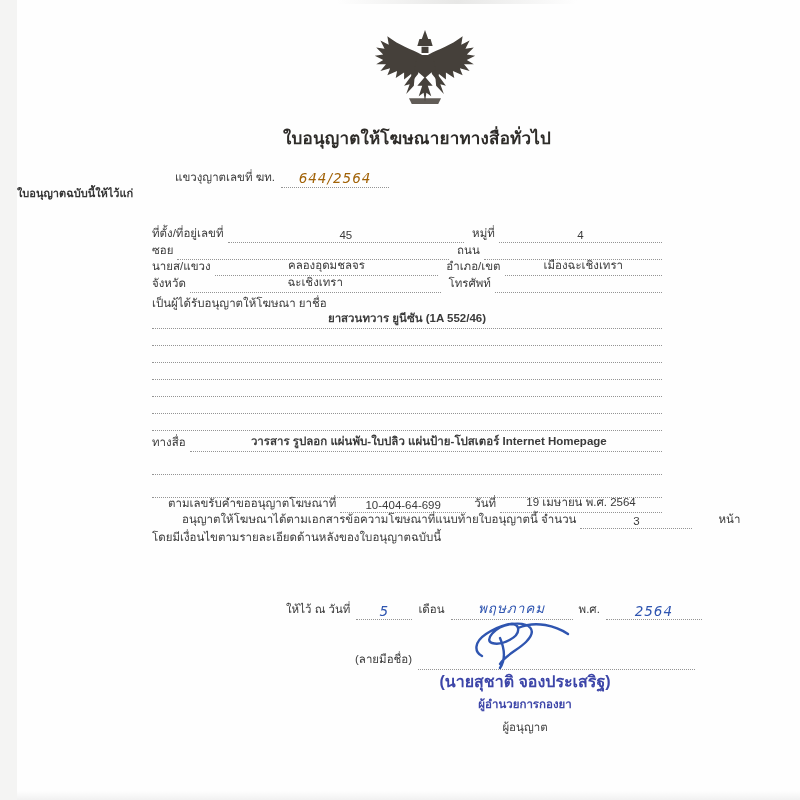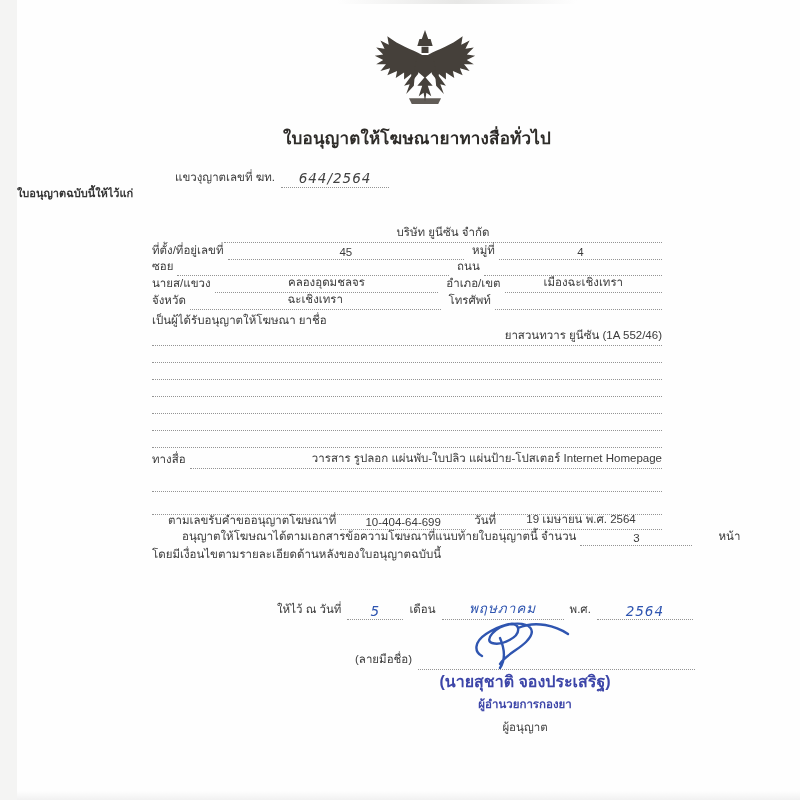--- a/index.html
+++ b/index.html
@@ -25,45 +25,45 @@
   }
   .license-row {
     position:absolute; top:168px; left:158px; font-size:11.5px;
     display:flex; align-items:flex-end;
   }
   .license-row .lbl { padding-bottom:2px; }
   .hand {
     font-style:italic; letter-spacing:1px; font-size:13.5px;
     font-family:"DejaVu Sans",sans-serif;
   }
-  .hand-dark { color:#404040;font-style:italic; }
+  .hand-dark { color:#a16207;font-style:italic; }
   .hand-blue { color:#2f55b0; }
   .license-row .val {
     display:inline-block; min-width:108px; text-align:center;
     border-bottom:1px dotted #949494; margin-left:6px; padding:0 4px 1px 4px;
   }
   .given-heading {
     position:absolute; top:184px; left:0; width:800px; text-align:left;
     font-size:11px; font-weight:bold; color:#333;
   }
   .fields { position:absolute; top:226px; left:135px; width:510px; font-size:11.5px; }
   .frow { display:flex; align-items:flex-end; height:16.8px; }
   .lblc { white-space:nowrap; padding:0 4px 1px 0; }
   .lblm { white-space:nowrap; padding:0 4px 1px 8px; }
   .dline { border-bottom:1px dotted #949494; padding-bottom:1px; }
   .cline { text-align:center; min-height:13px; }
-  .lline { text-align:right; padding-left:6px; min-height:13px; }
+  .lline { text-align:center; padding-left:6px; min-height:13px;font-weight:bold; }
   .sp { display:inline-block; }
   .textline { height:17px; display:flex; align-items:flex-end; }
   .blank6 .frow, .blank2 .frow { height:17px; }
   .blank2 .frow { height:23px; }
   .app1 { height:15px; }
   .statement { padding-top:3px; }
   .issue-row {
-    position:absolute; top:597px; left:260px; display:flex;
+    position:absolute; top:597px; left:269px; display:flex;
     align-items:flex-end; font-size:11.5px;
   }
   .issue-row .lbl { padding:0 6px 2px 6px; white-space:nowrap; }
   .issue-row .slot {
     border-bottom:1px dotted #949494; text-align:center; padding-bottom:0;
   }
   .sig-block { position:absolute; top:650px; left:338px; width:340px; font-size:11.5px; }
   .sig-row { display:flex; align-items:flex-end;text-align:right; }
   .sig-row .lbl { white-space:nowrap; padding:0 6px 2px 0; }
   .sig-row .dline { flex:1; }
@@ -102,24 +102,20 @@
 
   <div class="license-row">
     <span class="lbl">แขวงุญาตเลขที่ ฆท.</span>
     <span class="val hand hand-dark">644/2564</span>
   </div>
 
   <div class="given-heading">ใบอนุญาตฉบับนี้ให้ไว้แก่</div>
 
   <div class="fields">
 
-    <div class="frow">
-      <span class="sp" style="width:72px"></span>
-      <span class="dline cline" style="flex:1">บริษัท ยูนีซัน จำกัด</span>
-    </div>
 
 
     <div class="frow">
       <span class="lblc">ที่ตั้ง/ที่อยู่เลขที่</span>
       <span class="dline cline" style="flex:1.45">45</span>
       <span class="lblm">หมู่ที่</span>
       <span class="dline cline" style="flex:1">4</span>
     </div>
 
     <div class="frow">

